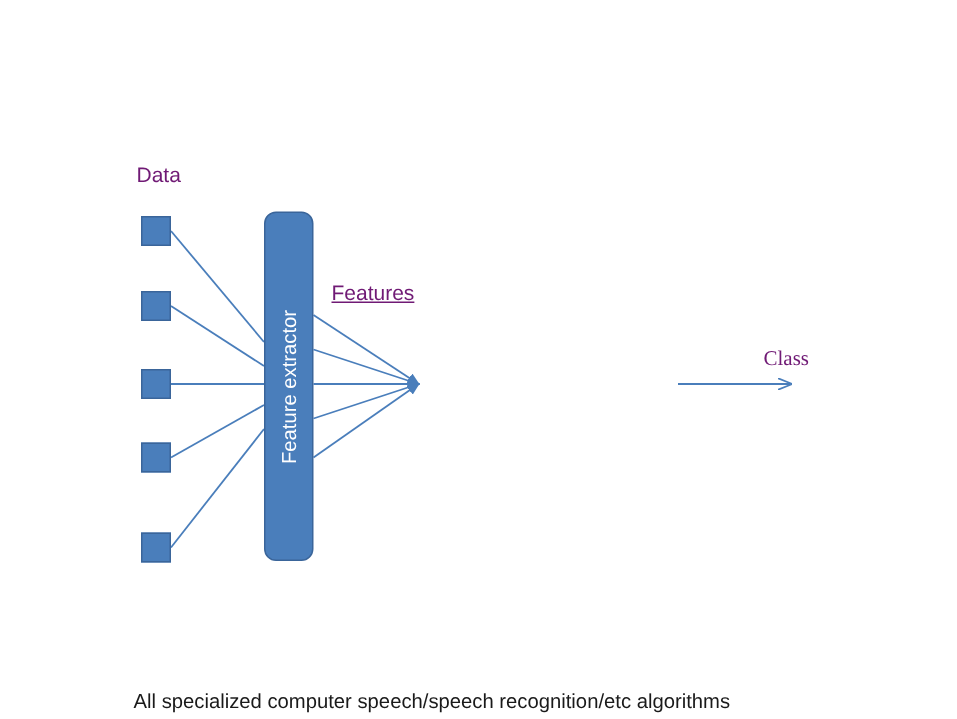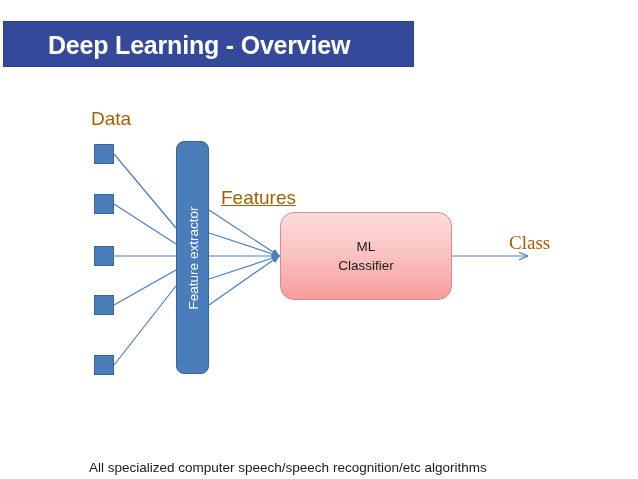--- a/index.html
+++ b/index.html
@@ -36,22 +36,22 @@
     font-size: 25px;
     font-weight: bold;
     color: #ffffff;
     letter-spacing: -0.2px;
     white-space: nowrap;
   }
 
   
   .plain-label {
     position: absolute;
-    font-size: 19px;
-    color: #a16207;
+    font-size: 14px;
+    color: #701a75;
     white-space: nowrap;
   }
   #data-label   { left: 91px;  top: 108px; }
   #features-label { left: 221px; top: 187px; text-decoration: underline; }
   #class-label  { left: 509px; top: 232px; font-family: Liberation Serif, serif; }
 
   #footer-text {
     position: absolute;
     left: 89px;
     top: 425px;
@@ -127,23 +127,20 @@
     width: 638px;
     height: 479px;
     pointer-events: none;
   }
 </style>
 </head>
 <body>
 
 <div id="slide">
 
-  <div id="title-bar">
-    <div id="title-text">Deep Learning - Overview</div>
-  </div>
 
   <div id="data-label" class="plain-label">Data</div>
   <div id="features-label" class="plain-label">Features</div>
   <div id="class-label" class="plain-label">Class</div>
 
   <svg id="connectors" viewBox="0 0 638 479" xmlns="http://www.w3.org/2000/svg">
     <defs>
       <marker id="arrowhead" markerWidth="7" markerHeight="6" refX="6" refY="3" orient="auto" markerUnits="strokeWidth">
         <path d="M0,0 L7,3 L0,6 Z" fill="#4A7EBB"></path>
       </marker>
@@ -174,23 +171,19 @@
   <div class="data-square" style="left:94px; top:144px;"></div>
   <div class="data-square" style="left:94px; top:194px;"></div>
   <div class="data-square" style="left:94px; top:246px;"></div>
   <div class="data-square" style="left:94px; top:295px;"></div>
   <div class="data-square" style="left:94px; top:355px;"></div>
 
   <div id="feature-extractor">
     <div id="feature-extractor-label">Feature extractor</div>
   </div>
 
-  <div id="ml-classifier">
-    <div id="ml-classifier-label">ML
-Classifier</div>
-  </div>
 
   <div id="footer-text">
     <span id="footer-line-1">All specialized computer speech/speech recognition/etc algorithms</span>
     
   </div>
 
 </div>
 
 </body></html>

